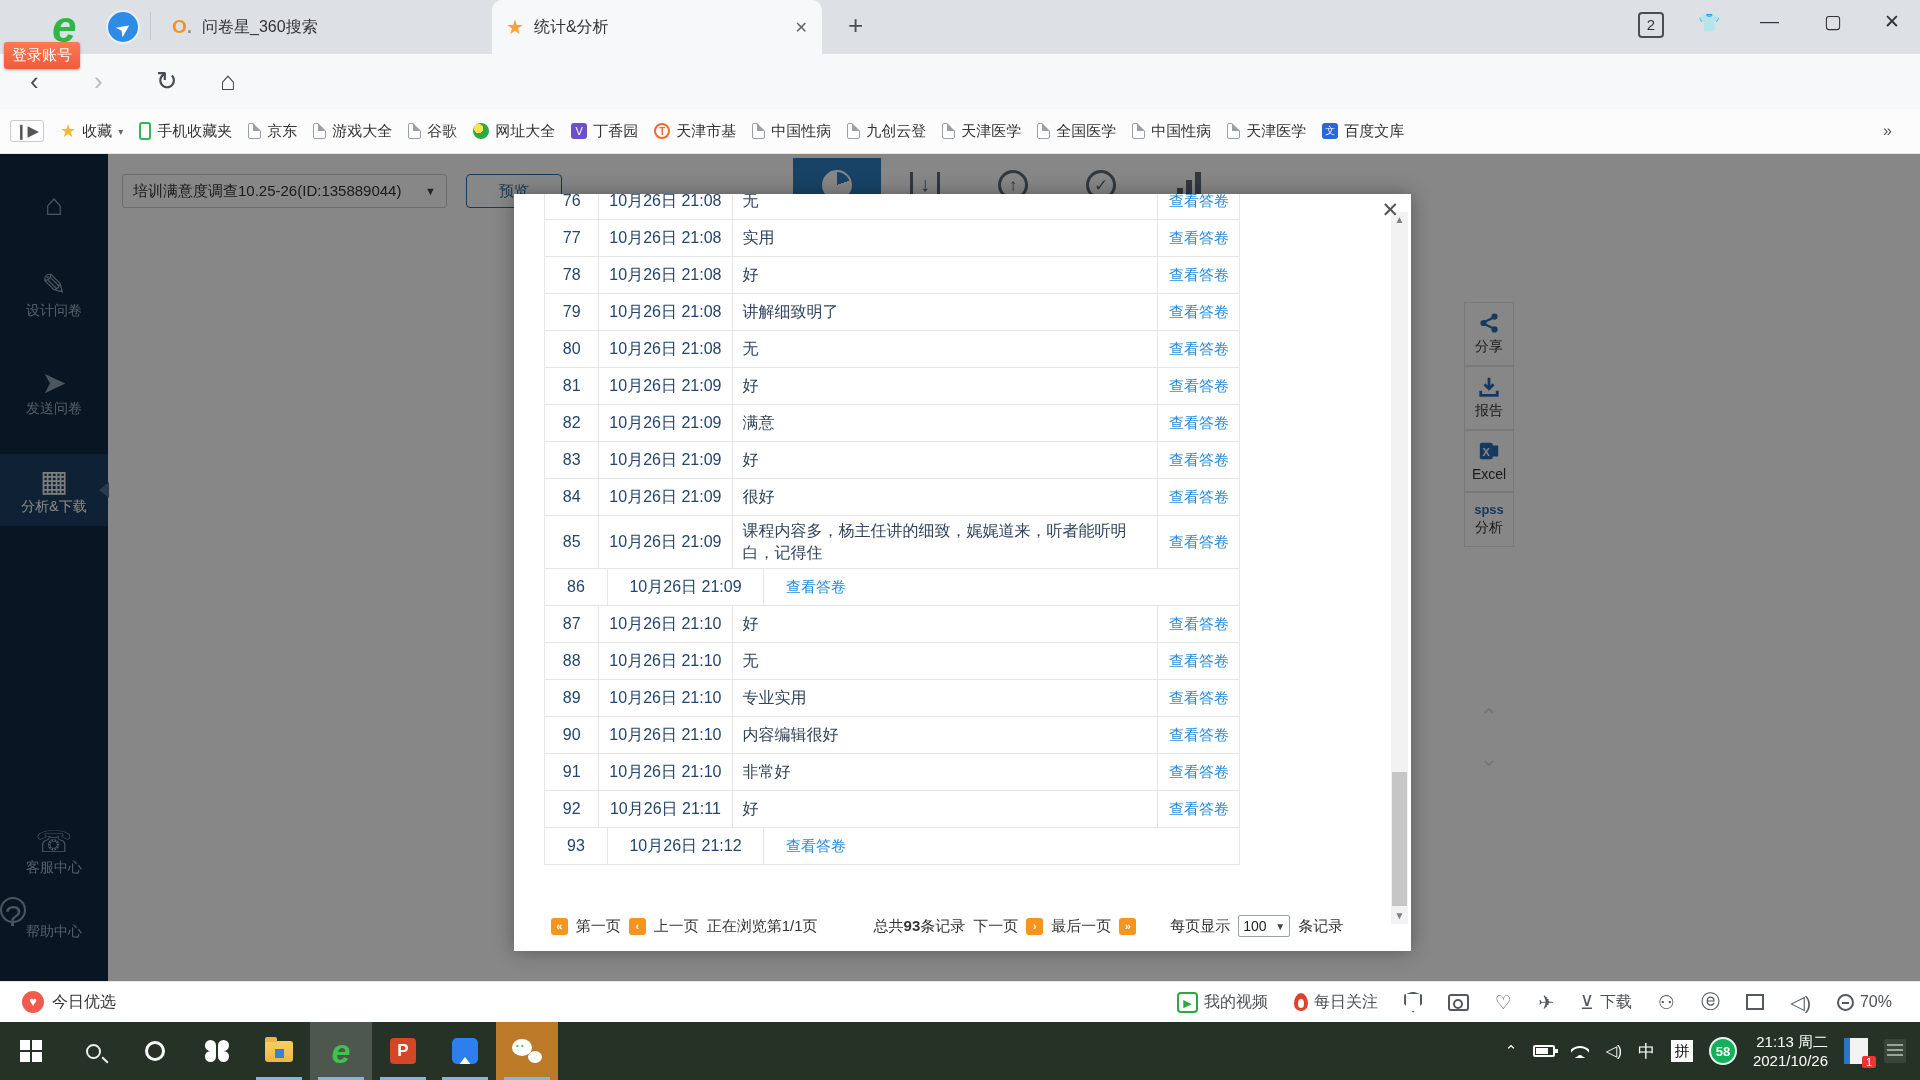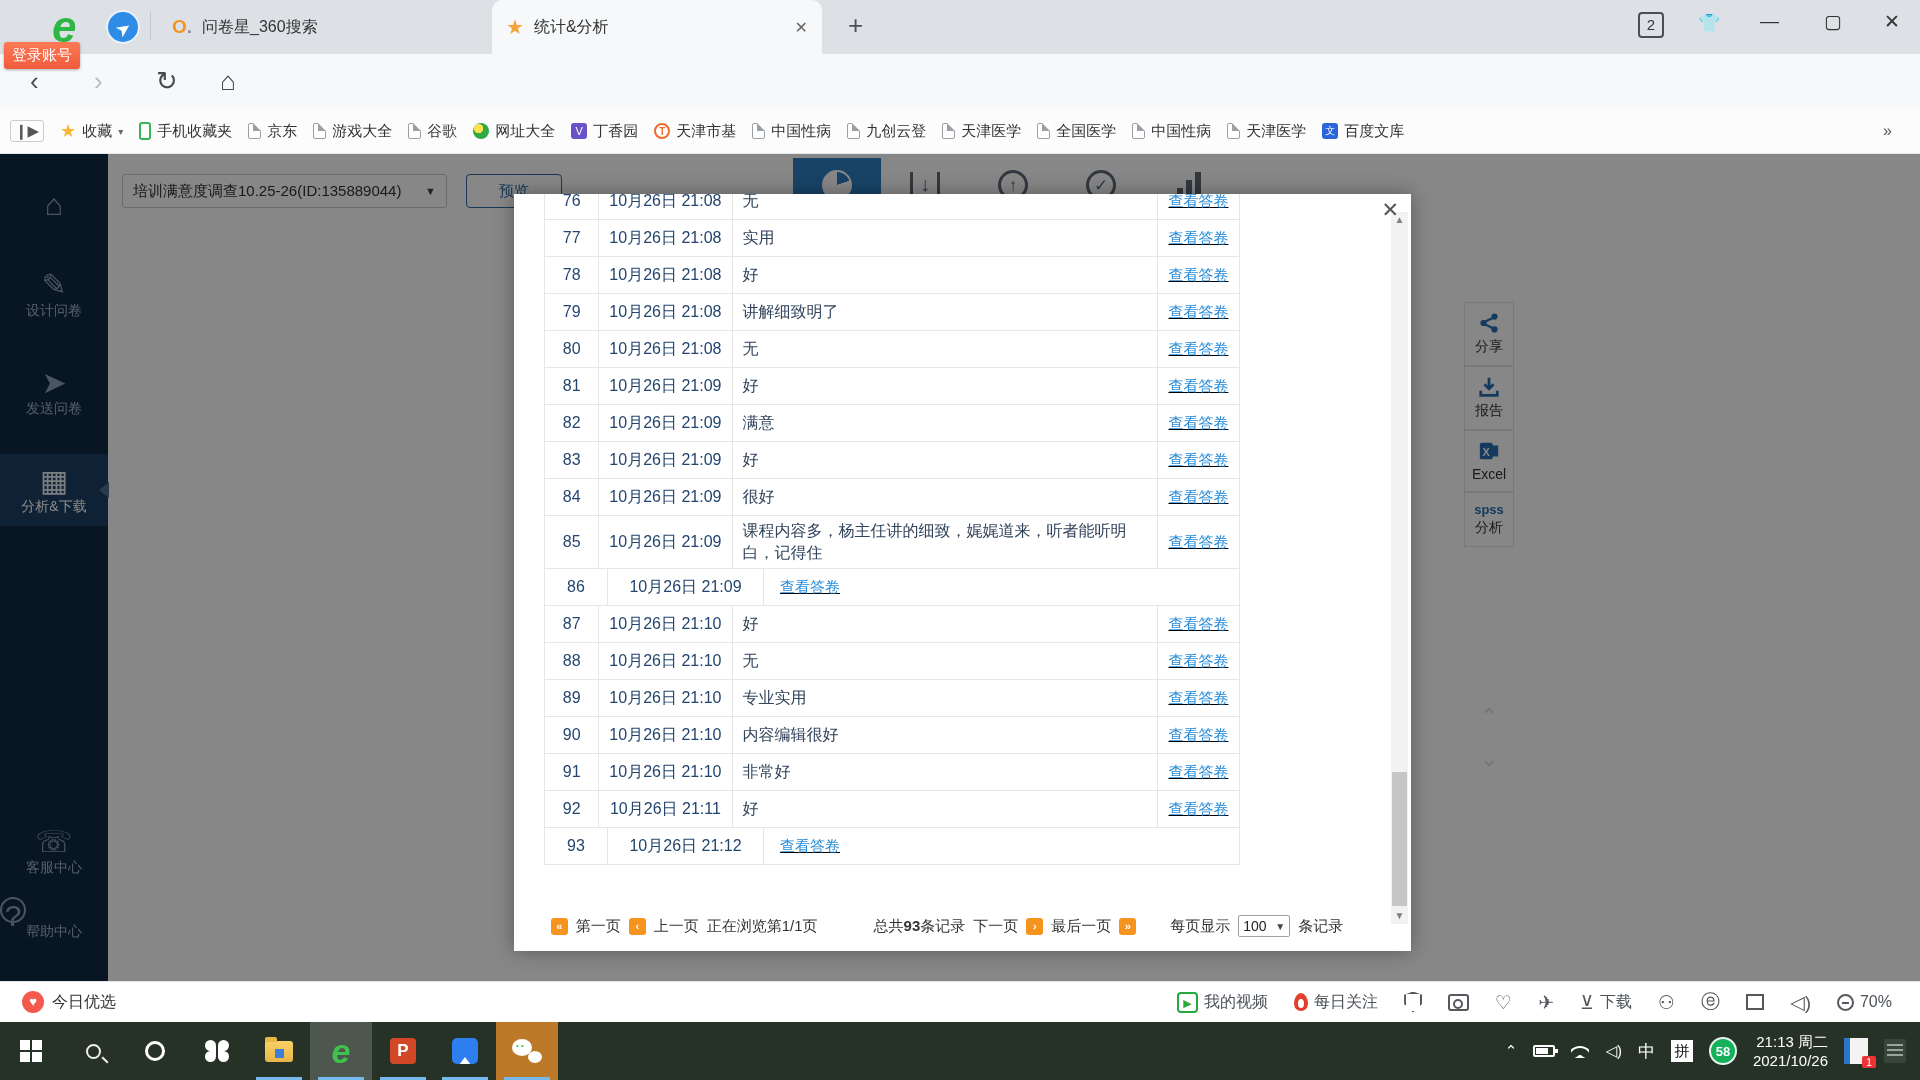--- a/index.html
+++ b/index.html
@@ -119,21 +119,21 @@
 
   
   .modal { position:absolute; left:514px; top:40px; width:897px; height:757px; background:#fff; z-index:100; box-shadow:0 0 18px rgba(0,0,0,.35); }
   .modal-close { position:absolute; right:12px; top:4px; font-size:21px; color:#555; z-index:5; }
   .tbl-clip { position:absolute; left:30px; top:0; width:696px; height:711px; overflow:hidden; }
   .t-row { display:flex; border-bottom:1px solid #e6e6e6; border-left:1px solid #e6e6e6; border-right:1px solid #e6e6e6; min-height:37px; align-items:stretch; }
   .t-cell { display:flex; align-items:center; padding:4px 10px; font-size:16px; border-right:1px solid #e6e6e6; }
   .c-num { width:63px; justify-content:center; color:#23456e; padding:4px 2px; }
   .c-time { width:156px; justify-content:center; color:#23456e; padding:4px 2px; }
   .c-ans { width:497px; color:#31445c; line-height:22px; }
-  .c-act { width:92px; border-right:none; justify-content:center;text-decoration:underline; }
+  .c-act { width:92px; border-right:none; justify-content:flex-end; }
   .c-act span { color:#268bd8; font-size:15px; }
   .m-scroll { position:absolute; right:3px; top:18px; width:17px; height:712px; background:#f2f2f2; }
   .m-scroll .ar { position:absolute; left:0; width:17px; height:16px; color:#7c8087; font-size:10px; text-align:center; line-height:16px; }
   .m-thumb { position:absolute; left:1px; width:15px; background:#c6c6c6; }
   .pagebar { position:absolute; left:29px; bottom:14px; width:808px; display:flex; align-items:center; justify-content:center; gap:8px; font-size:15px; color:#333; }
   .pg-btn { width:17px; height:17px; background:#f7941d; border-radius:3px; color:#fff; font-size:11px; font-weight:bold; text-align:center; line-height:17px; }
   .pg-spacer { width:40px; }
   .per-select { width:52px; height:22px; border:1px solid #9aa0a6; border-radius:2px; display:inline-flex; align-items:center; justify-content:space-between; padding:0 4px; font-size:14px; color:#222; background:#fff; }
   .per-select i { font-style:normal; color:#444; font-size:10px; }
 

